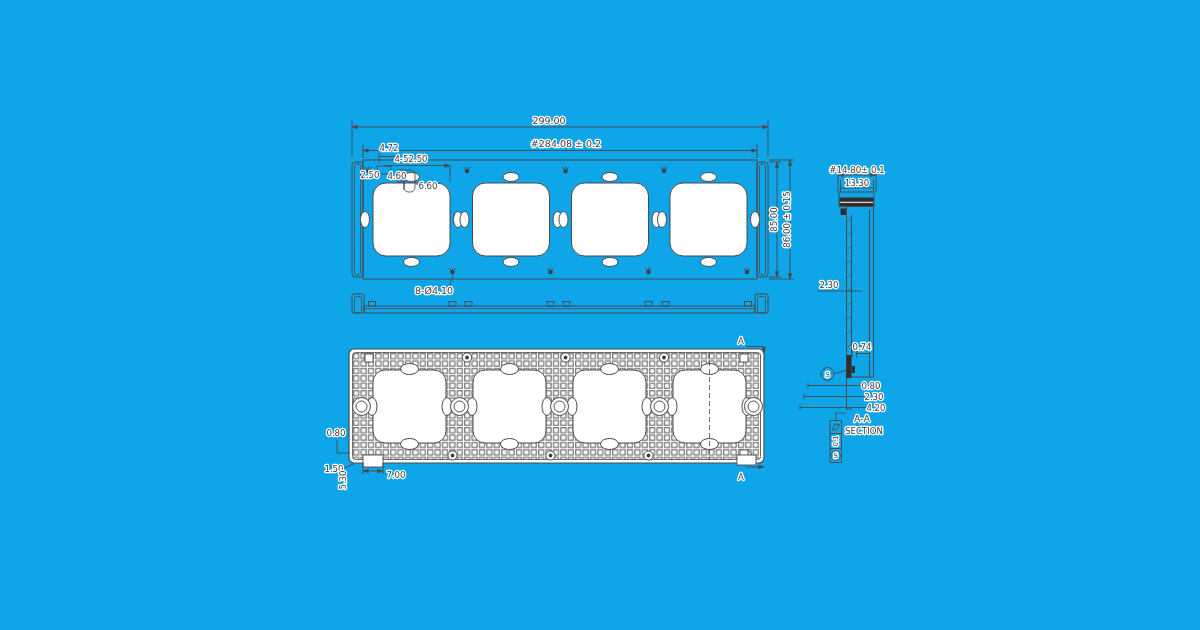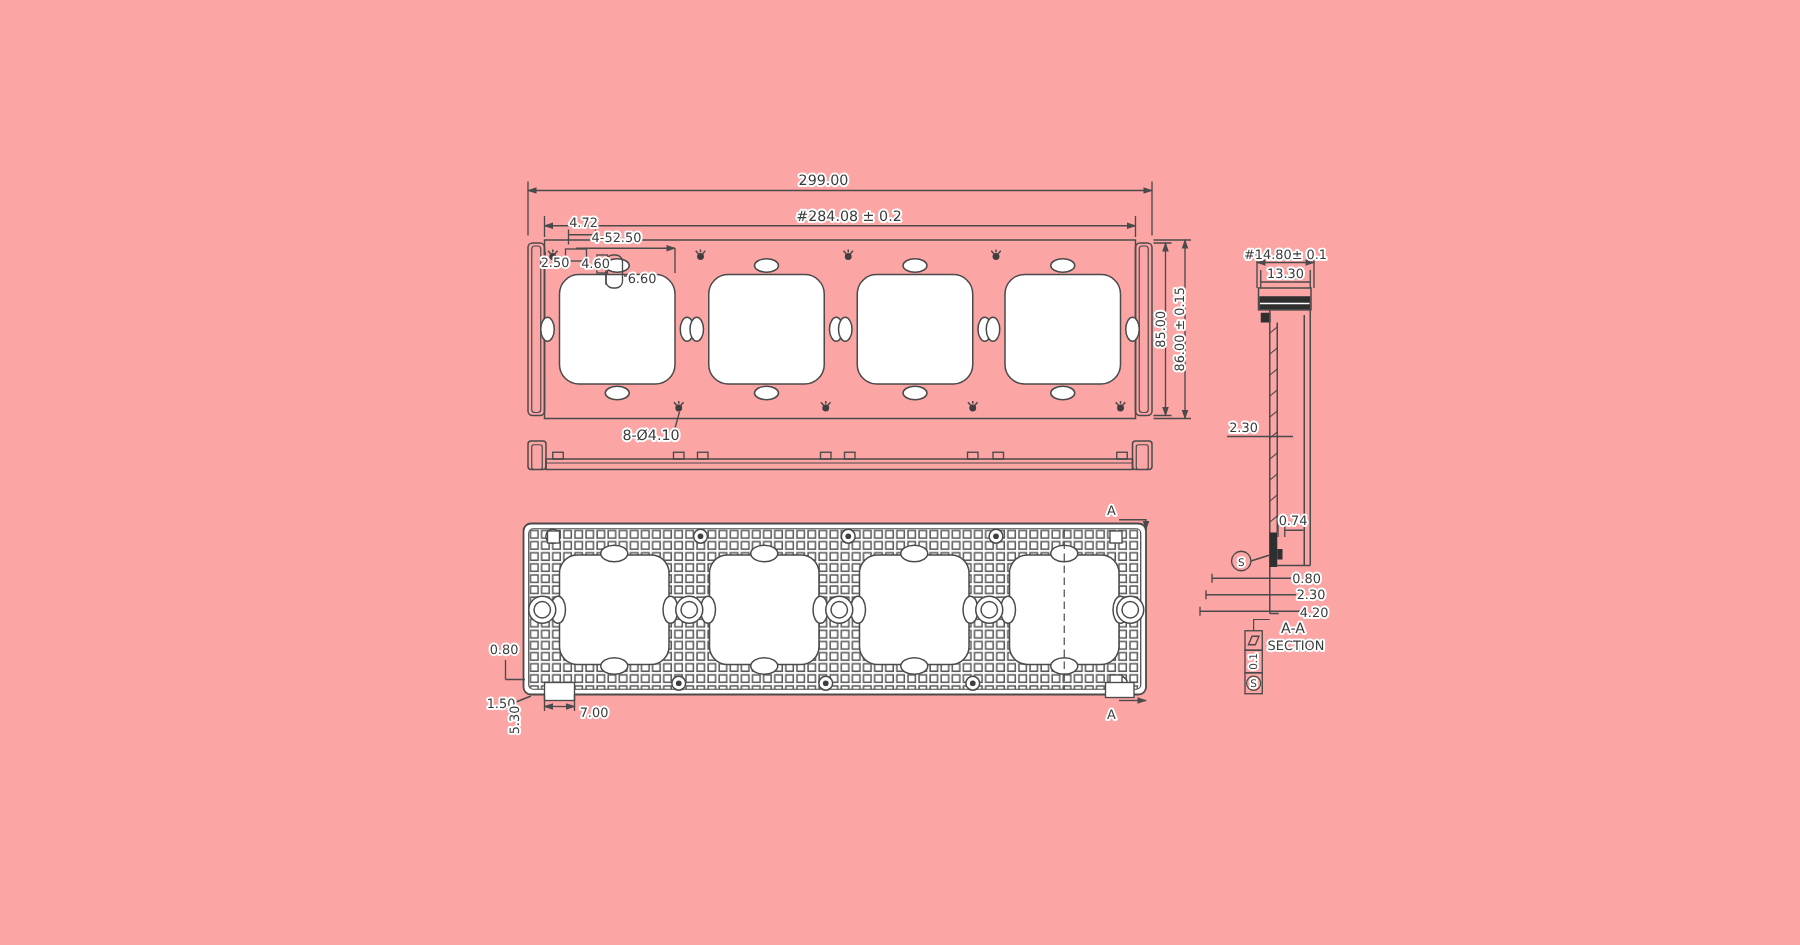--- a/index.html
+++ b/index.html
@@ -1,17 +1,17 @@
 <!DOCTYPE html>
 <html><head>
 <meta charset="utf-8">
 <style>
   html,body{margin:0;padding:0;background:#ffffff;}
   body{width:1200px;height:630px;overflow:hidden;font-family:"DejaVu Sans",sans-serif;}
-  .canvas{position:relative;width:1200px;height:630px;background:#fca5a5;}
+  .canvas{position:relative;width:1200px;height:630px;background:#0ea5e9;}
   svg{display:block;}
   .t{font-family:"DejaVu Sans",sans-serif;font-size:9.5px;fill:#3c3c3c;stroke:#ffffff;stroke-width:2.6px;
      paint-order:stroke;stroke-linejoin:round;}
   .ts{font-size:8.6px;}
   .tt{font-size:7px;}
   .tm{text-anchor:middle;}
 </style>
 </head>
 <body>
 

